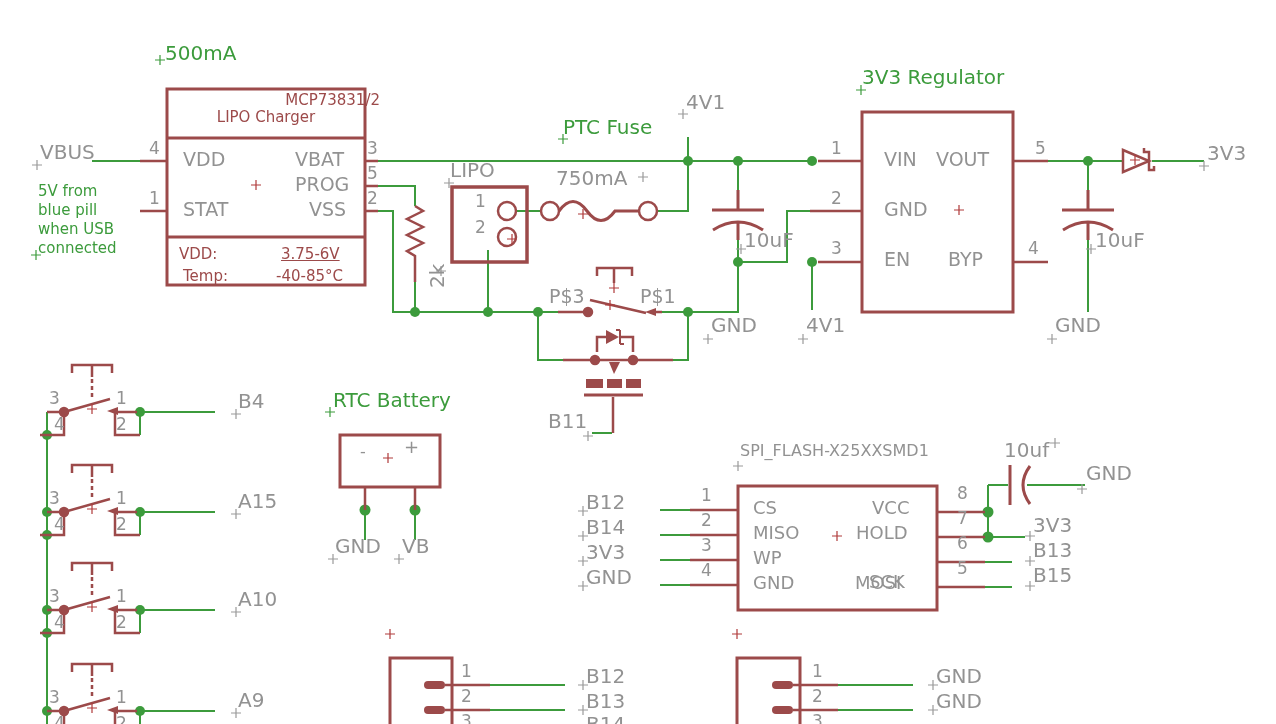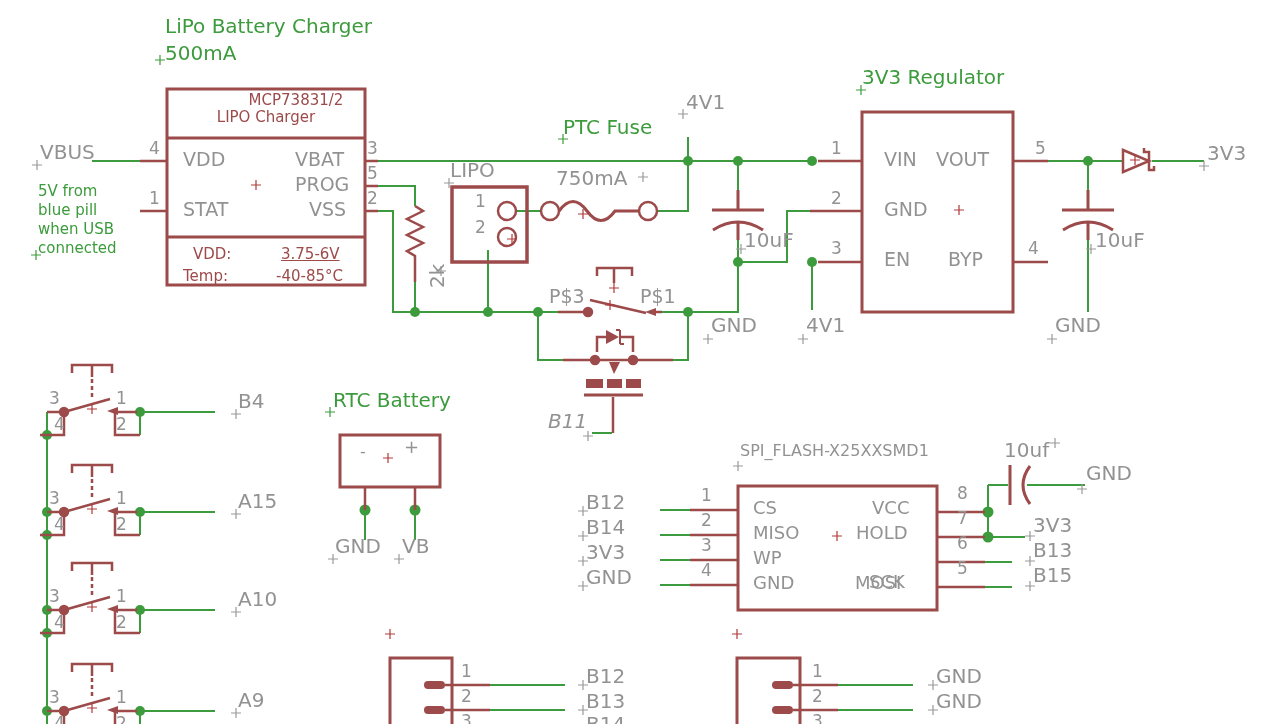--- a/index.html
+++ b/index.html
@@ -257,43 +257,42 @@
         <use href="#cx" x="1135" y="160"></use>
     <use href="#cx" x="610" y="305"></use>
         <use href="#cx" x="614" y="288"></use>
     <use href="#cx" x="92" y="409"></use>
         <use href="#cx" x="92" y="509"></use>
         <use href="#cx" x="92" y="607"></use>
     <use href="#cx" x="92" y="708"></use>
   </g>
 </svg>
 
-<div class="lbl grn s20" style="left:165px;top:16px;">LiPo Battery Charger</div>
 <div class="lbl grn s20" style="left:165px;top:43px;">500mA</div>
 <div class="lbl grn s20" style="left:563px;top:117px;">PTC Fuse</div>
 <div class="lbl grn s20" style="left:862px;top:67px;">3V3 Regulator</div>
 <div class="lbl grn s20" style="left:333px;top:390px;">RTC Battery</div>
 <div class="lbl grn s15" style="left:38px;top:184px;">5V from</div>
 <div class="lbl grn s15" style="left:38px;top:203px;">blue pill</div>
 <div class="lbl grn s15" style="left:38px;top:222px;">when USB</div>
 <div class="lbl grn s15" style="left:38px;top:241px;">connected</div>
 
-<div class="lbl mar s15 ctr" style="left:182px;top:93px;width:228px;">MCP73831/2</div>
+<div class="lbl mar s15 ctr" style="left:152px;top:93px;width:228px;text-align:right;">MCP73831/2</div>
 <div class="lbl mar s15 ctr" style="left:167px;top:110px;width:198px;">LIPO Charger</div>
 <div class="lbl s19" style="left:183px;top:150px;">VDD</div>
 <div class="lbl s19" style="left:295px;top:150px;">VBAT</div>
 <div class="lbl s19" style="left:295px;top:175px;">PROG</div>
 <div class="lbl s19" style="left:183px;top:200px;">STAT</div>
 <div class="lbl s19" style="left:309px;top:200px;">VSS</div>
 <div class="lbl s17" style="left:149px;top:140px;">4</div>
 <div class="lbl s17" style="left:149px;top:190px;">1</div>
 <div class="lbl s17" style="left:367px;top:140px;">3</div>
 <div class="lbl s17" style="left:367px;top:165px;">5</div>
 <div class="lbl s17" style="left:367px;top:190px;">2</div>
-<div class="lbl mar s15" style="left:193px;top:247px;">VDD:</div>
+<div class="lbl mar s15" style="left:179px;top:247px;">VDD:</div>
 <div class="lbl mar s15" style="left:281px;top:247px;text-decoration:underline;">3.75-6V</div>
 <div class="lbl mar s15" style="left:183px;top:269px;">Temp:</div>
 <div class="lbl mar s15" style="left:276px;top:269px;">-40-85°C</div>
 
 <div class="lbl s19" style="left:884px;top:150px;">VIN</div>
 <div class="lbl s19" style="left:936px;top:150px;">VOUT</div>
 <div class="lbl s19" style="left:884px;top:200px;">GND</div>
 <div class="lbl s19" style="left:884px;top:250px;">EN</div>
 <div class="lbl s19" style="left:948px;top:250px;">BYP</div>
 <div class="lbl s17" style="left:831px;top:140px;">1</div>
@@ -330,21 +329,21 @@
 <div class="lbl s20" style="left:1086px;top:463px;">GND</div>
 
 <div class="lbl s20" style="left:40px;top:142px;">VBUS</div>
 <div class="lbl s20" style="left:686px;top:92px;">4V1</div>
 <div class="lbl s20" style="left:1207px;top:143px;">3V3</div>
 <div class="lbl s20" style="left:711px;top:315px;">GND</div>
 <div class="lbl s20" style="left:806px;top:315px;">4V1</div>
 <div class="lbl s20" style="left:1055px;top:315px;">GND</div>
 <div class="lbl s20" style="left:744px;top:230px;">10uF</div>
 <div class="lbl s20" style="left:1095px;top:230px;">10uF</div>
-<div class="lbl s20" style="left:548px;top:411px;font-style:italic;">B11</div>
+<div class="lbl s20" style="left:548px;top:411px;">B11</div>
 <div class="lbl s20" style="left:335px;top:536px;">GND</div>
 <div class="lbl s20" style="left:402px;top:536px;">VB</div>
 <div class="lbl s20" style="left:450px;top:160px;text-align:center;">LIPO</div>
 <div class="lbl s20" style="left:556px;top:168px;">750mA</div>
 <div class="lbl s20 rot" style="left:427px;top:288px;">2k</div>
 <div class="lbl s19" style="left:549px;top:287px;">P$3</div>
 <div class="lbl s19" style="left:640px;top:287px;">P$1</div>
 
 <div class="lbl s16" style="left:360px;top:444px;">-</div>
 <div class="lbl s18" style="left:404px;top:438px;">+</div>

